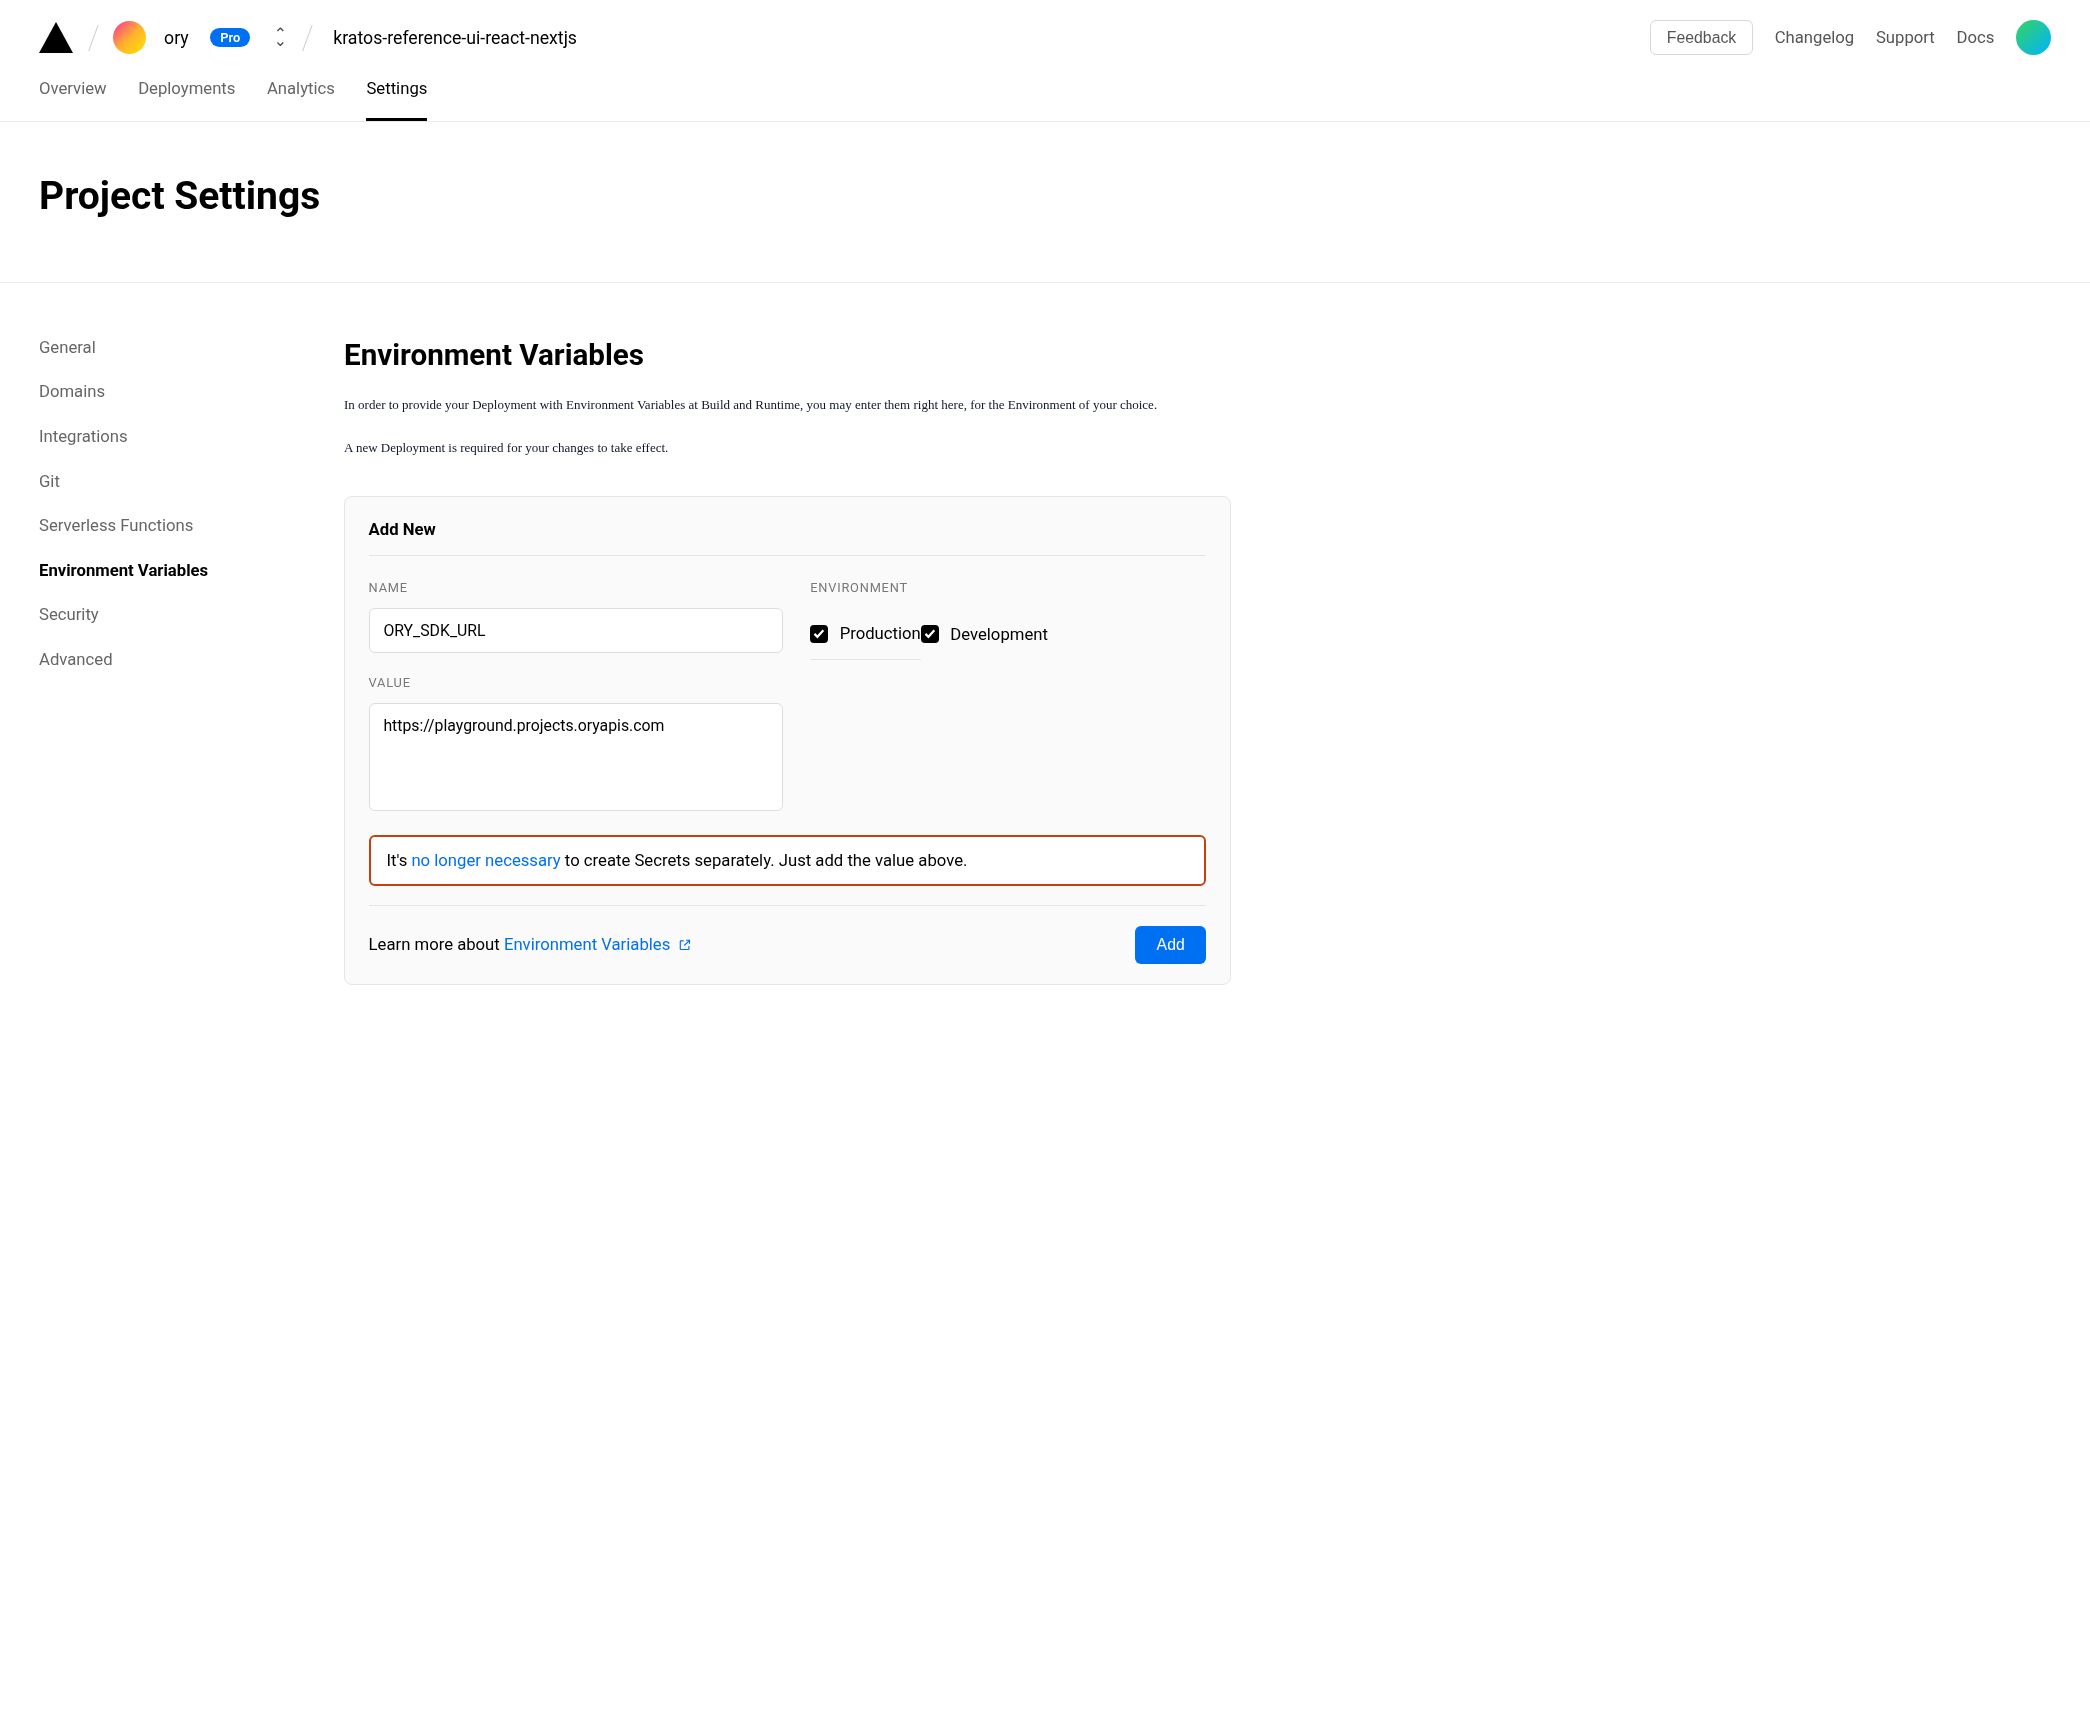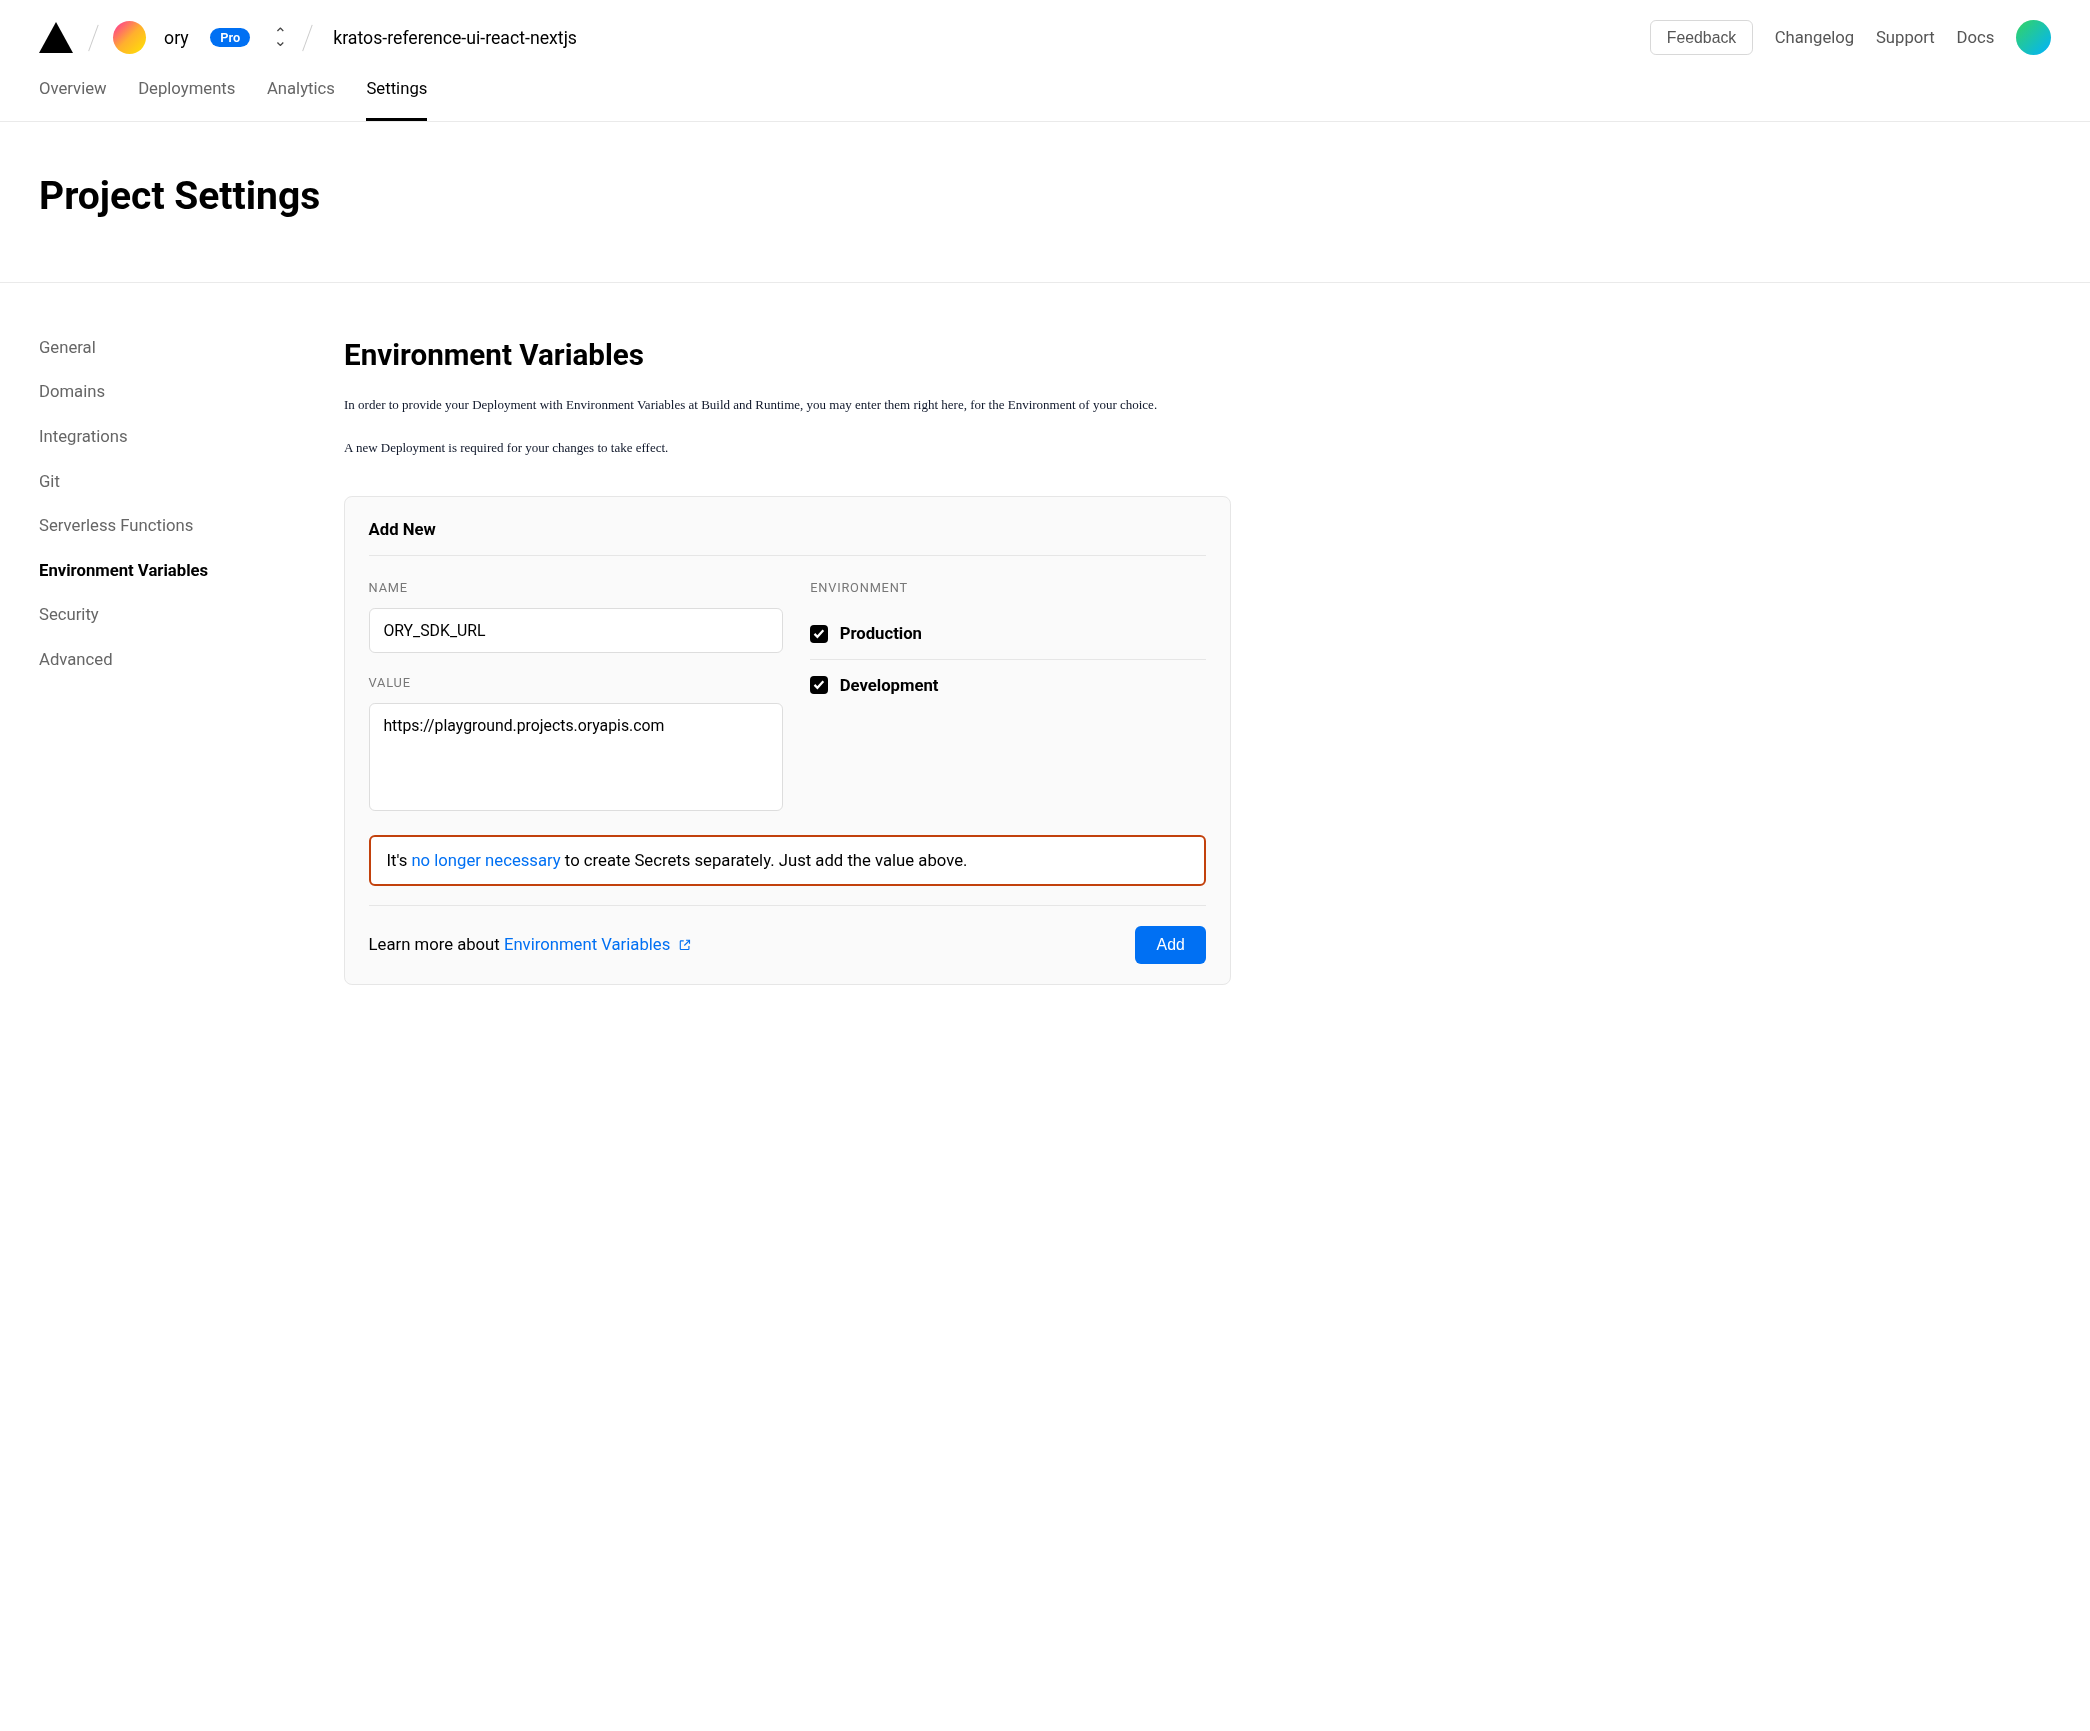--- a/index.html
+++ b/index.html
@@ -118,21 +118,21 @@
     }
 
     .input {
       width: 100%; background: #fff;
       border: 1px solid #ddd; border-radius: 5.9px;
       padding: 11.8px 13.8px; font-size: 15.8px; font-family: inherit;
       color: #000;
     }
     textarea.input { height: 108px; resize: none; }
 
-    .env-list { display: flex; flex-direction: column; font-weight: bold; }
+    .env-list { display: flex; flex-direction: row; }
     .env-row {
       display: flex; align-items: center; gap: 11.8px;
       padding: 15.8px 0; border-bottom: 1px solid #e6e6e6;
     }
     .env-row:last-child { border-bottom: none; }
     .chk {
       width: 17.7px; height: 17.7px; border-radius: 3.9px;
       background: #000; display: flex; align-items: center;
       justify-content: center; flex-shrink: 0; cursor: pointer;
     }

